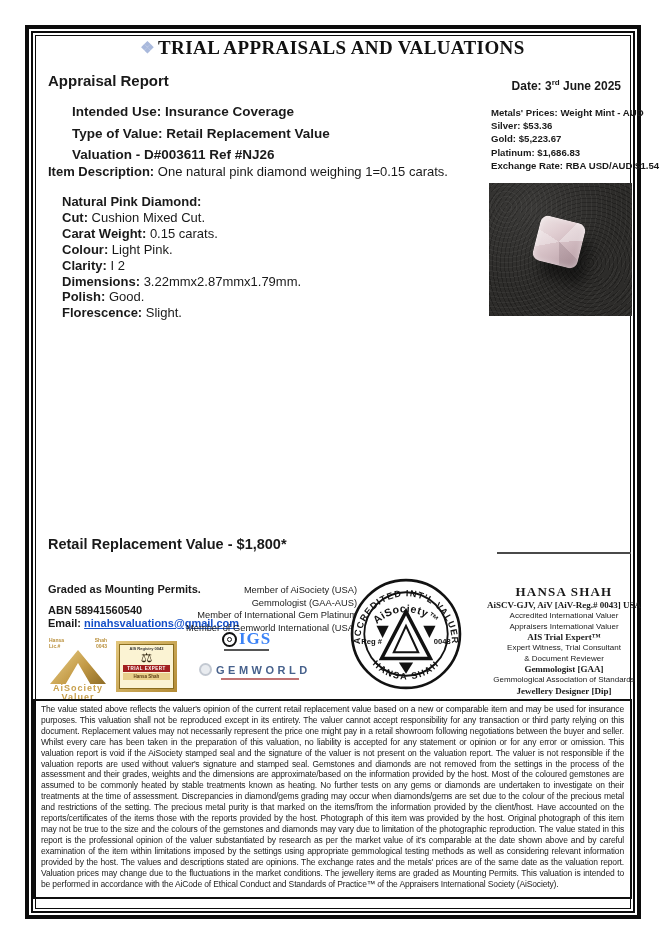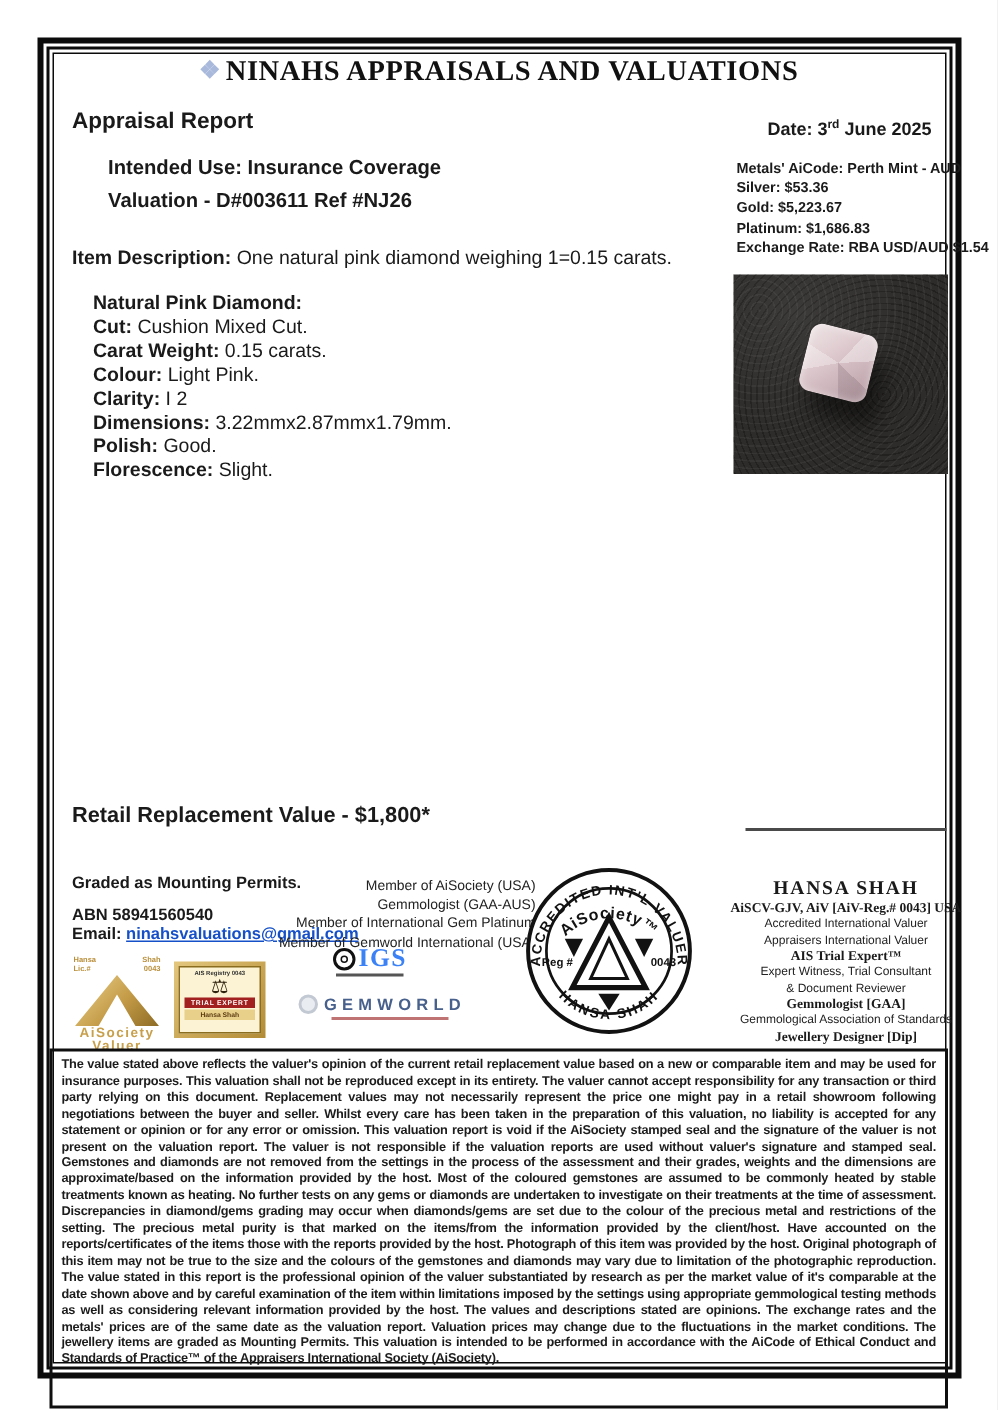--- a/index.html
+++ b/index.html
@@ -73,51 +73,52 @@
   .gw-text{font-weight:700;font-size:11px;letter-spacing:3.5px;color:#47618c;}
   .gw-tagline{height:2px;width:78px;background:#b05050;margin:2px 0 0 22px;opacity:.8;}
   
   .stamp{position:absolute;left:349px;top:577px;width:114px;height:114px;}
   
   .valuer{position:absolute;left:486px;top:584px;width:156px;text-align:center;}
   .valuer .name{font-family:"Liberation Serif",serif;font-weight:700;font-size:13px;letter-spacing:1.2px;}
   .valuer .serif-b{font-family:"Liberation Serif",serif;font-weight:700;font-size:9px;line-height:11px;}
   .valuer .sans{font-size:8px;line-height:10.5px;color:#222;}
   
-  .disclaimer{position:absolute;left:33px;top:699px;width:599px;height:240px;border:2px solid #0f0f0f;box-sizing:border-box;padding:3px 6px;overflow:hidden;font-weight:bold;}
+  .disclaimer{position:absolute;left:33px;top:699px;width:599px;height:200px;border:2px solid #0f0f0f;box-sizing:border-box;padding:3px 6px;overflow:hidden;}
   .disclaimer p{margin:0;font-size:8.5px;line-height:10.9px;letter-spacing:-0.15px;text-align:justify;color:#1c1c1c;}
 </style>
 </head>
 <body>
 
 <div class="page">
 
   <div class="frame">
     <div class="frame2">
         <div class="frame3"></div>
       </div>
   </div>
 
   <div class="hdr">
-    <span class="hdr-icon">❖</span><span>NINAHS APPRAISALS AND VALUATIONS</span>
+    <span class="hdr-icon">❖</span><span>TRIAL APPRAISALS AND VALUATIONS</span>
   </div>
 
   <div class="report-title">Appraisal Report</div>
 
   <div class="date">
     <span>Date: 3</span><sup>rd</sup><span> June 2025</span>
   </div>
 
   <div class="val-info">
     <div>Intended Use: Insurance Coverage</div>
+    <div>Type of Value: Retail Replacement Value</div>
     <div>Valuation - D#003611 Ref #NJ26</div>
   </div>
 
   <div class="metals">
-    <div>Metals' AiCode: Perth Mint - AUD</div>
+    <div>Metals' Prices: Weight Mint - AUD</div>
     <div>Silver: $53.36</div>
     <div>Gold: $5,223.67</div>
     <div>Platinum: $1,686.83</div>
     <div>Exchange Rate: RBA USD/AUD $1.54</div>
   </div>
 
   <div class="item-desc">
     <span class="b">Item Description:</span><span> One natural pink diamond weighing 1=0.15 carats.</span>
   </div>
 

